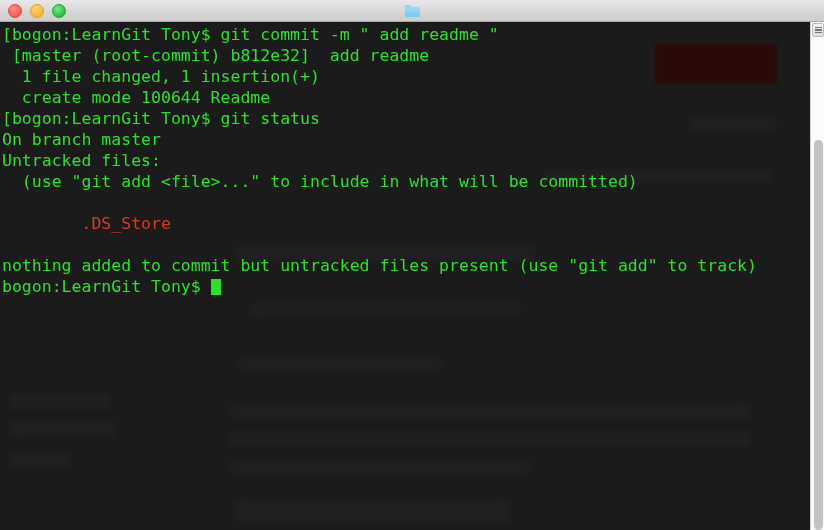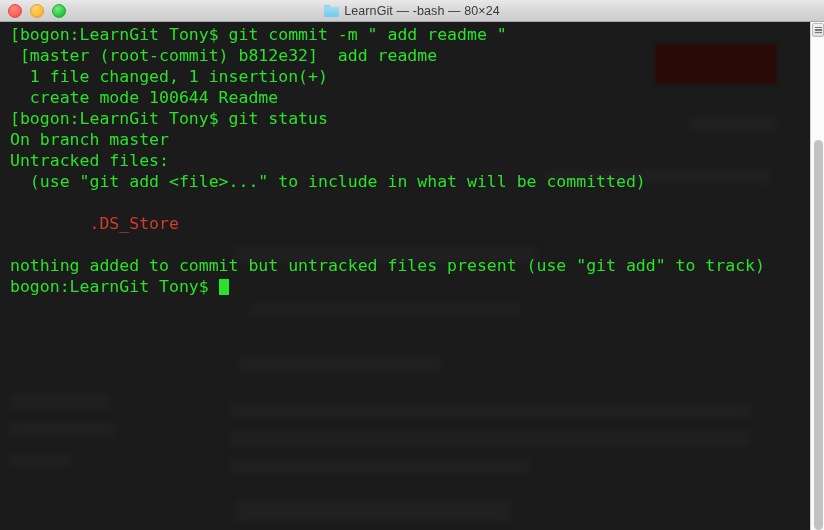--- a/index.html
+++ b/index.html
@@ -116,21 +116,21 @@
     background: #202020;
     filter: blur(3px);
     border-radius: 2px;
   }
 
   .screen {
     position: absolute;
     left: 0; top: 0;
     right: 14px;
     bottom: 0;
-    padding: 2px 0 0 12px;
+    padding: 2px 0 0 4px;
     box-sizing: border-box;
     overflow: hidden;
   }
   .line {
     font-family: "DejaVu Sans Mono", monospace;
     font-size: 16.5px;
     line-height: 21px;
     height: 21px;
     white-space: pre;
     color: #2ae22a;
@@ -194,21 +194,20 @@
     <div class="traffic">
       <span class="light close"></span>
       <span class="light min"></span>
       <span class="light zoom"></span>
     </div>
     <div class="title-center">
       <span class="folder-icon">
         <span class="tab"></span>
         <span class="body"></span>
       </span>
-      <span class="title-text">LearnGit — -bash — 80×24</span>
     </div>
   </div>
 
   <div class="body-area">
 
     <div class="bleed bleed-red"></div>
     <div class="bleed bleed-soft" style="left:690px;top:95px;width:86px;height:14px;"></div>
     <div class="bleed bleed-soft" style="left:545px;top:148px;width:225px;height:13px;"></div>
     <div class="bleed bleed-soft" style="left:235px;top:225px;width:300px;height:15px;"></div>
     <div class="bleed bleed-soft" style="left:250px;top:282px;width:270px;height:12px;"></div>

